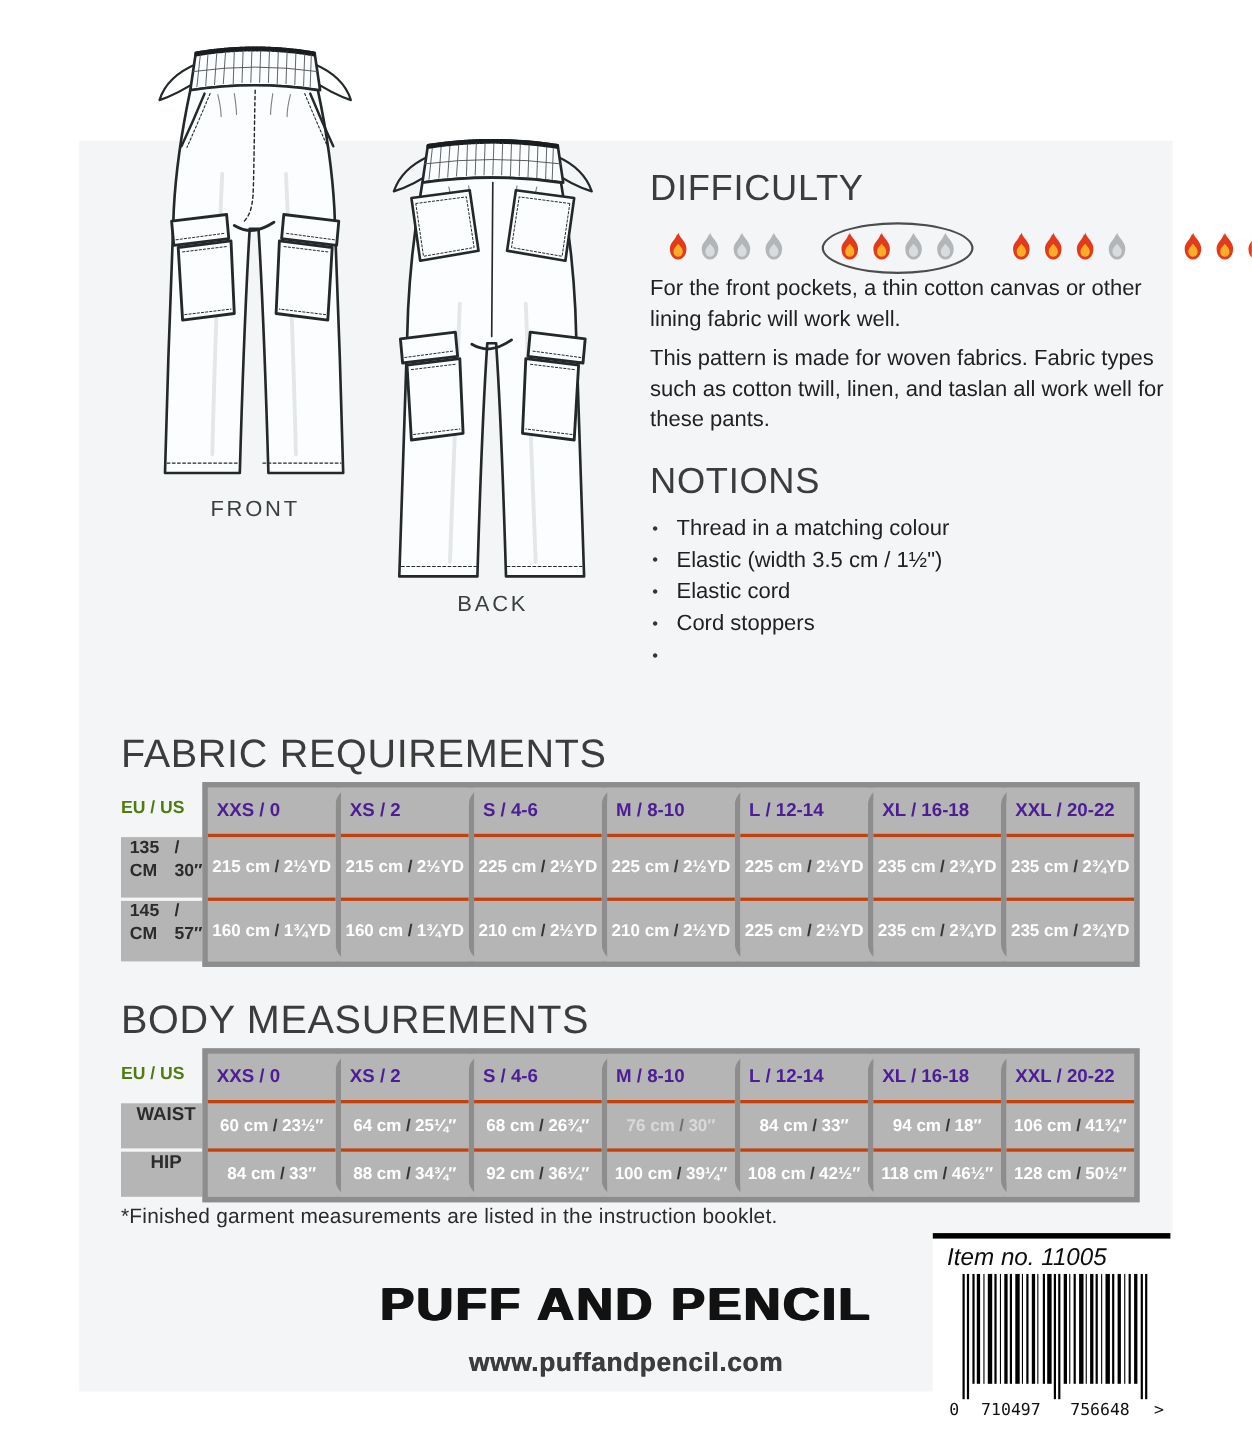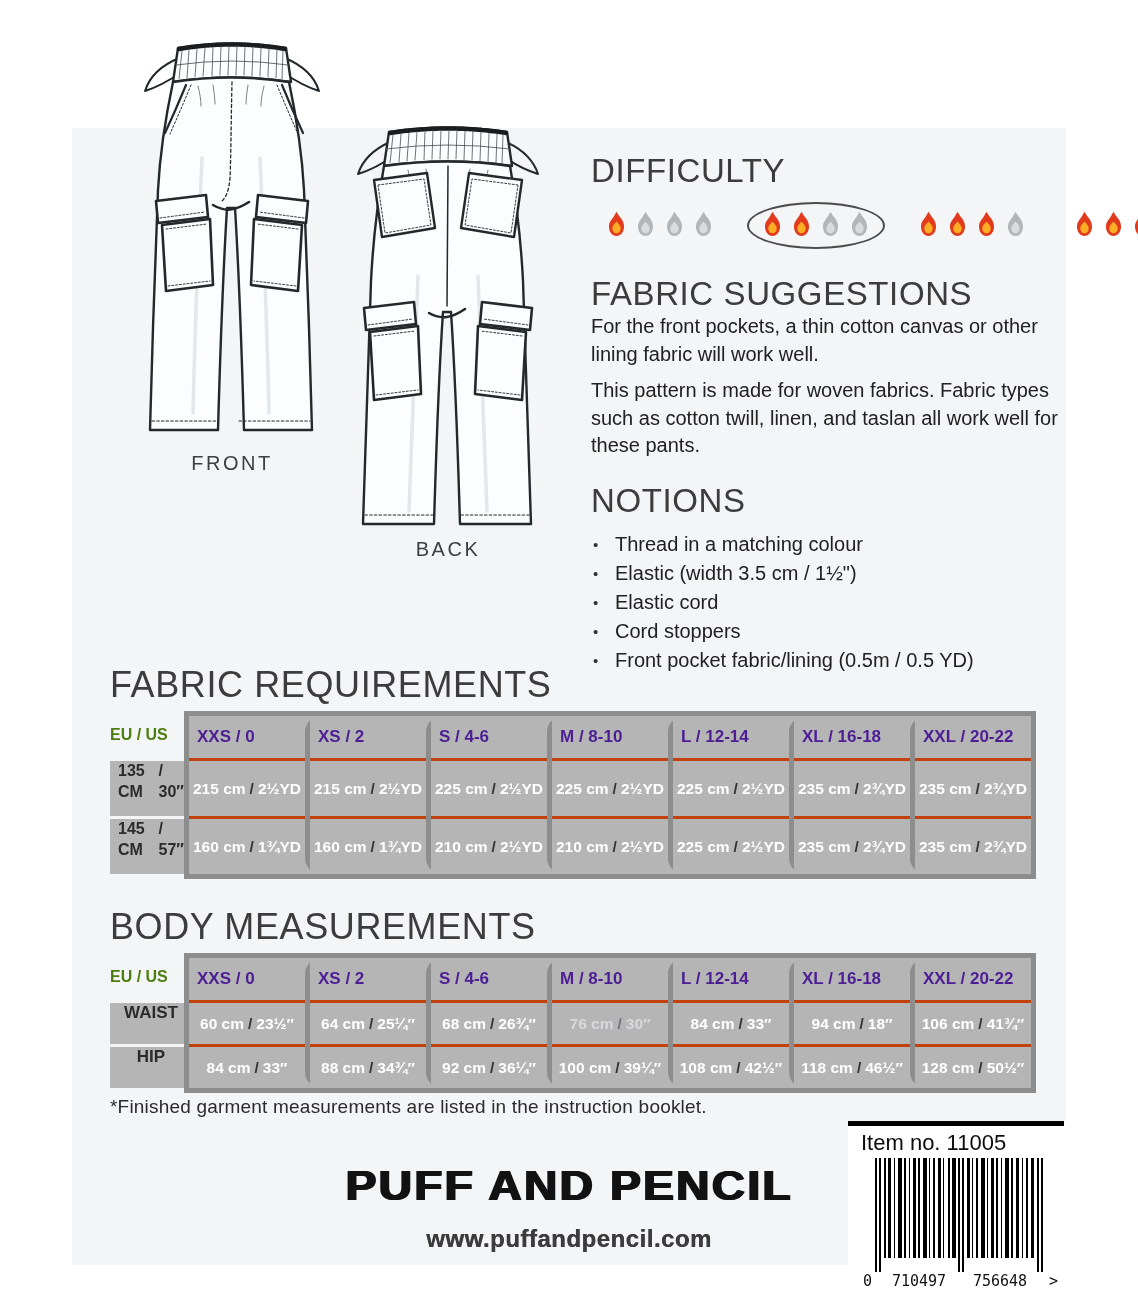--- a/index.html
+++ b/index.html
@@ -70,21 +70,21 @@
     font-size:42px;font-weight:bold;color:#121212;letter-spacing:2px;
     text-shadow:1px 0 0 #121212,-1px 0 0 #121212;
     transform:scaleX(1.1);transform-origin:center;display:inline-block;
   }
   .website{margin-top:15px;font-size:24px;font-weight:bold;color:#3c3c3c;letter-spacing:0.5px;
     text-shadow:0.4px 0 0 #3c3c3c;}
 
   
   .barcode-box{position:absolute;left:848px;top:1121px;width:233px;height:191px;background:#ffffff;}
   .barcode-topbar{position:absolute;left:0;top:0;width:216px;height:5px;background:#000;}
-  .item-label{margin:9px 0 2px 13px;font-size:22px;color:#0c0c0c;}
+  .item-label{margin:9px 0 2px 13px;font-size:22px;color:#0c0c0c;font-style:italic;}
   .barcode-svg{display:block;margin-left:9px;}
   .barcode-svg text{font-family:"DejaVu Sans Mono", monospace;font-size:15px;fill:#111;}
 </style>
 </head>
 <body>
 
 <div class="panel"></div>
 
 <svg class="pants" style="left:116px;top:28px;" width="232" height="430" viewBox="0 0 232 430">
   <g fill="none" stroke="#23282b" stroke-linejoin="round" stroke-linecap="round">
@@ -212,21 +212,20 @@
           <path fill="#e23a1c" d="M12 1.2 C13.4 5.8 18.8 8.6 18.8 14.6 C18.8 20 15.8 23.4 12 23.4 C8.2 23.4 5.2 20 5.2 14.6 C5.2 11.2 7.2 9.2 8.8 7 C9.8 5.6 10.6 4.2 11 2.6 C11.4 3.4 11.7 3.6 12 1.2 Z"></path>
           <path fill="#fbae25" d="M12 10.4 C13.9 12.7 15.8 14.1 15.8 16.8 C15.8 19.4 14.1 21.1 12 21.1 C9.9 21.1 8.2 19.4 8.2 16.8 C8.2 14.1 10.1 12.7 12 10.4 Z"></path>
         </svg>
         <svg width="27" height="31" viewBox="0 0 24 28">
           <path fill="#e23a1c" d="M12 1.2 C13.4 5.8 18.8 8.6 18.8 14.6 C18.8 20 15.8 23.4 12 23.4 C8.2 23.4 5.2 20 5.2 14.6 C5.2 11.2 7.2 9.2 8.8 7 C9.8 5.6 10.6 4.2 11 2.6 C11.4 3.4 11.7 3.6 12 1.2 Z"></path>
           <path fill="#fbae25" d="M12 10.4 C13.9 12.7 15.8 14.1 15.8 16.8 C15.8 19.4 14.1 21.1 12 21.1 C9.9 21.1 8.2 19.4 8.2 16.8 C8.2 14.1 10.1 12.7 12 10.4 Z"></path>
         </svg>
       </span>
   </div>
 
-  <h2 class="sec-h right mt26">FABRIC SUGGESTIONS</h2>
   <p class="para" style="margin-top:0;">For the front pockets, a thin cotton canvas or other lining fabric will work well.</p>
   <p class="para">This pattern is made for woven fabrics. Fabric types such as cotton twill, linen, and taslan all work well for these pants.</p>
 
   <h2 class="sec-h right mt20">NOTIONS</h2>
   <div class="notions-list">
     <div class="notion-item">
         <span class="dot">•</span>
         <span>Thread in a matching colour</span>
       </div>
     <div class="notion-item">
@@ -236,21 +235,20 @@
     <div class="notion-item">
         <span class="dot">•</span>
         <span>Elastic cord</span>
       </div>
     <div class="notion-item">
         <span class="dot">•</span>
         <span>Cord stoppers</span>
       </div>
     <div class="notion-item">
         <span class="dot">•</span>
-        <span>Front pocket fabric/lining (0.5m / 0.5 YD)</span>
       </div>
   </div>
 </div>
 
 <h2 class="sec-h left abs" style="left:110px;top:664px;">FABRIC REQUIREMENTS</h2>
 
 <div class="table-block" style="top:711px;">
   <div class="labels">
     <div class="corner">EU / US</div>
     <div class="lab fabric-lab">

